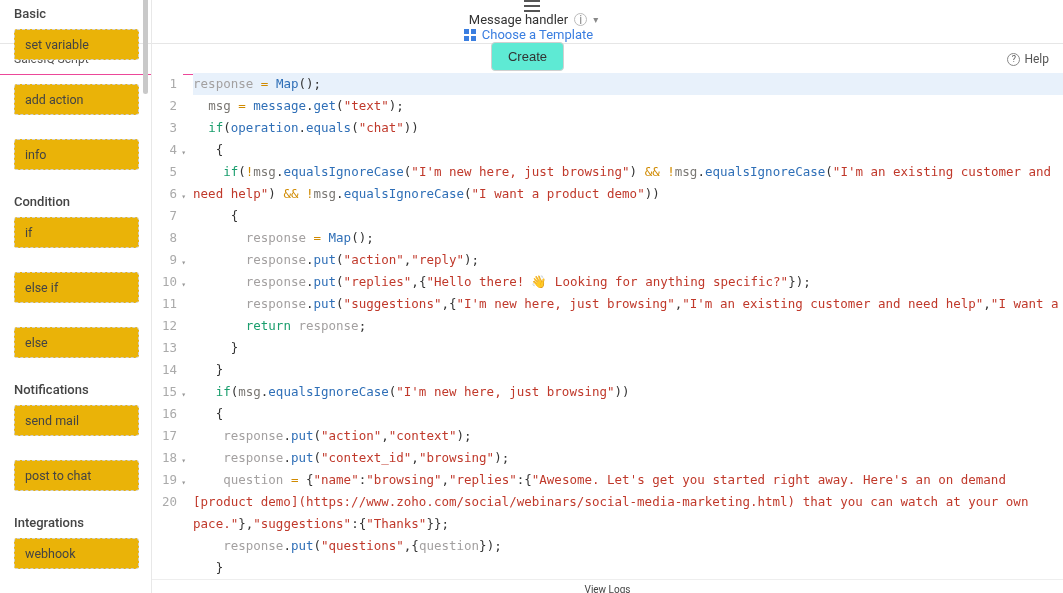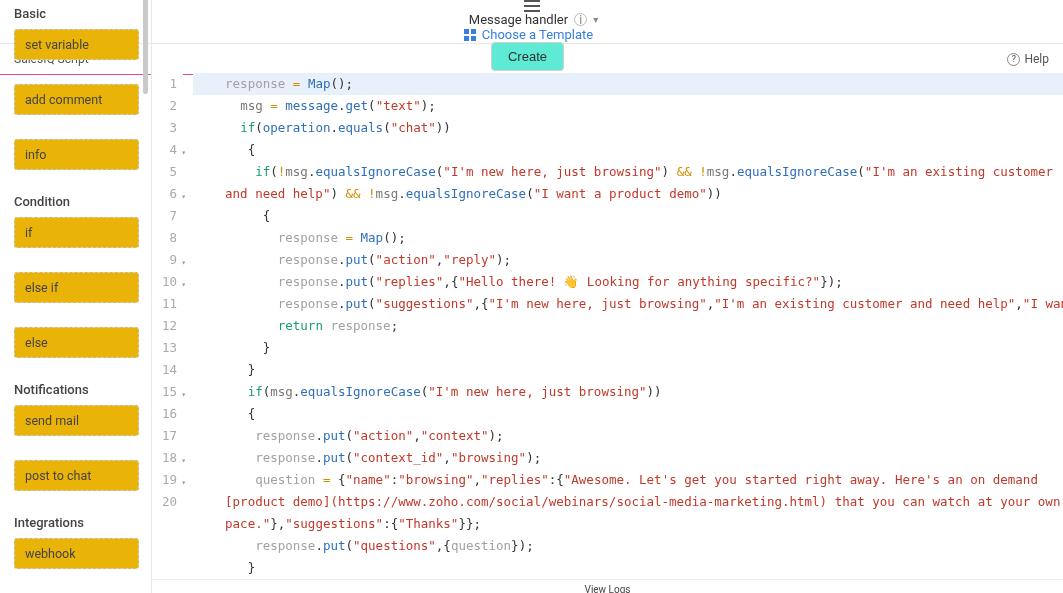--- a/index.html
+++ b/index.html
@@ -96,21 +96,21 @@
 }
 .editor-body { flex:1; overflow:auto; display:flex; font-family: "Menlo","Consolas",monospace; font-size:12.5px; line-height:22px;}
 .gutter {
   background:#fff; color:#aaa;
   text-align:right; padding: 3px 6px 0 10px;
   user-select:none; min-width:30px;
 }
 .gutter .ln { height:22px; position: relative;}
 .fold { position:absolute; right:-9px; top:3px; font-size:8px; color:#999;}
 .code-pane { flex:1; padding: 3px 0 0 10px; min-width:0; }
-.code-line { height:22px; white-space:pre;padding-left:32px; }
+.code-line { height:22px; white-space:pre; }
 .code-line.hl { background:#e8f1fb; }
 .c-ident { color:#a3a0a0; }
 .c-func  { color:#2f6fb7; }
 .c-punc  { color:#333; }
 .c-str   { color:#c0392b; }
 .c-kw    { color:#1a9e6d; }
 .c-msg   { color:#7a7773; }
 .c-op    { color:#d08a00; }
 
 
@@ -156,21 +156,21 @@
   </span>
 </div>
 
 <div class="main">
 
   <div class="sidebar">
     <div class="scroll-hint"></div>
     <div class="sidebar-inner">
       <div class="section-title">Basic</div>
       <div class="block-item">set variable</div>
-      <div class="block-item">add comment</div>
+      <div class="block-item">add action</div>
       <div class="block-item">info</div>
 
       <div class="section-title section-gap">Condition</div>
       <div class="block-item">if</div>
       <div class="block-item">else if</div>
       <div class="block-item">else</div>
 
       <div class="section-title section-gap">Notifications</div>
       <div class="block-item">send mail</div>
       <div class="block-item">post to chat</div>

